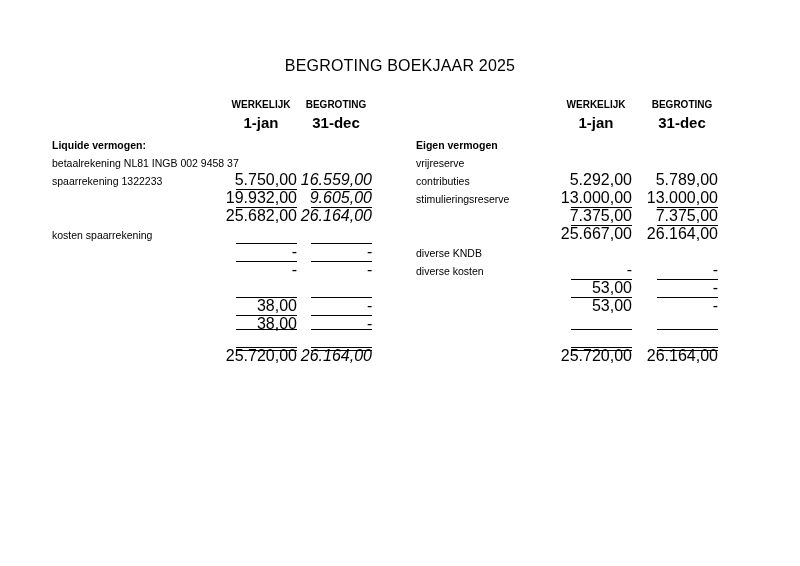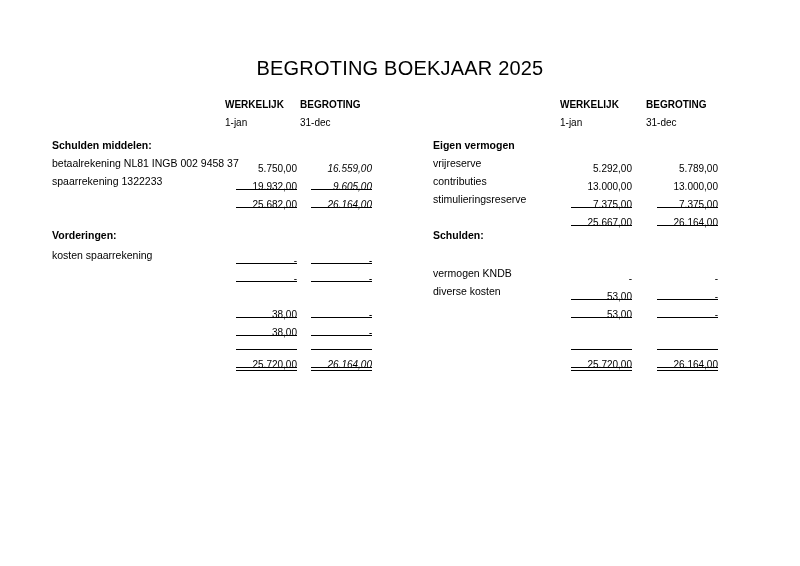--- a/index.html
+++ b/index.html
@@ -21,21 +21,21 @@
     inset: 0;
   }
 
   
   .doc-title {
     position: absolute;
     top: 57px;
     left: 0;
     width: 800px;
     text-align: center;
-    font-size: 20px;
+    font-size: 16px;
     font-weight: 400;
     letter-spacing: 0.2px;
     white-space: nowrap;
   }
 
   
   .sheet {
     position: absolute;
     top: 96px;
     left: 0;
@@ -51,44 +51,44 @@
     position: absolute;
     font-size: 10.5px;
     line-height: 14px;
     white-space: nowrap;
     top: 2px;
   }
   .label.bold { font-weight: 700; }
 
   .num {
     position: absolute;
+    font-size: 16px;
+    line-height: 14px;
+    text-align: right;
+    white-space: nowrap;
+    top: 19px;
+  }
+
+  .hdr {
+    position: absolute;
     font-size: 10px;
     line-height: 14px;
-    text-align: right;
-    white-space: nowrap;
-    top: 8px;
-  }
-
-  .hdr {
-    position: absolute;
-    font-size: 10px;
-    line-height: 14px;
-    text-align: left;
+    text-align: center;
     white-space: nowrap;
     top: 2px;
     font-weight: 700;
   }
   .hdr.sub {
-    font-weight: 400;
-    font-size: 10px;
+    font-weight: 700;
+    font-size: 15px;
   }
 
   
   .lbl-L { left: 52px; }
-  .lbl-R { left: 401px; padding-left: 32px; }
+  .lbl-R { left: 384px; padding-left: 32px; }
 
   .colA { right: 503px; width: 72px; }   
   .colB { right: 428px; width: 72px; font-style: italic; }   
   .colC { right: 168px; width: 72px; }   
   .colD { right: 82px;  width: 72px; }   
 
   .hdrA { left: 225px; width: 72px; }
   .hdrB { left: 300px; width: 72px; }
   .hdrC { left: 560px; width: 72px; }
   .hdrD { left: 646px; width: 72px; }
@@ -126,21 +126,21 @@
     </div>
 
     <div class="row" style="height:22px">
       <div class="hdr sub hdrA">1-jan</div>
       <div class="hdr sub hdrB">31-dec</div>
       <div class="hdr sub hdrC">1-jan</div>
       <div class="hdr sub hdrD">31-dec</div>
     </div>
 
     <div class="row">
-      <div class="label bold lbl-L">Schulden middelen:</div>
+      <div class="label bold lbl-L">Liquide vermogen:</div>
       <div class="label bold lbl-R">Eigen vermogen</div>
     </div>
 
     <div class="row">
       <div class="label lbl-L">betaalrekening NL81 INGB 002 9458 37</div>
       <div class="num colA">5.750,00</div>
       <div class="num colB">16.559,00</div>
 
       <div class="label lbl-R">vrijreserve</div>
       <div class="num colC">5.292,00</div>
@@ -175,39 +175,35 @@
     </div>
 
     <div class="row">
       <div class="num colC">25.667,00</div>
       <div class="num colD">26.164,00</div>
 
       <div class="rule rC" style="top:17px"></div>
       <div class="rule rD" style="top:17px"></div>
     </div>
 
-    <div class="row" style="height:20px">
-      <div class="label bold lbl-L">Vorderingen:</div>
-      <div class="label bold lbl-R">Schulden:</div>
-    </div>
 
     <div class="row">
       <div class="label lbl-L">kosten spaarrekening</div>
       <div class="num colA">-</div>
       <div class="num colB">-</div>
 
       <div class="rule rA" style="top:17px"></div>
       <div class="rule rB" style="top:17px"></div>
     </div>
 
     <div class="row">
       <div class="num colA">-</div>
       <div class="num colB">-</div>
 
-      <div class="label lbl-R">vermogen KNDB</div>
+      <div class="label lbl-R">diverse KNDB</div>
       <div class="num colC">-</div>
       <div class="num colD">-</div>
 
       <div class="rule rA" style="top:17px"></div>
       <div class="rule rB" style="top:17px"></div>
     </div>
 
     <div class="row">
       <div class="label lbl-R">diverse kosten</div>
       <div class="num colC">53,00</div>

